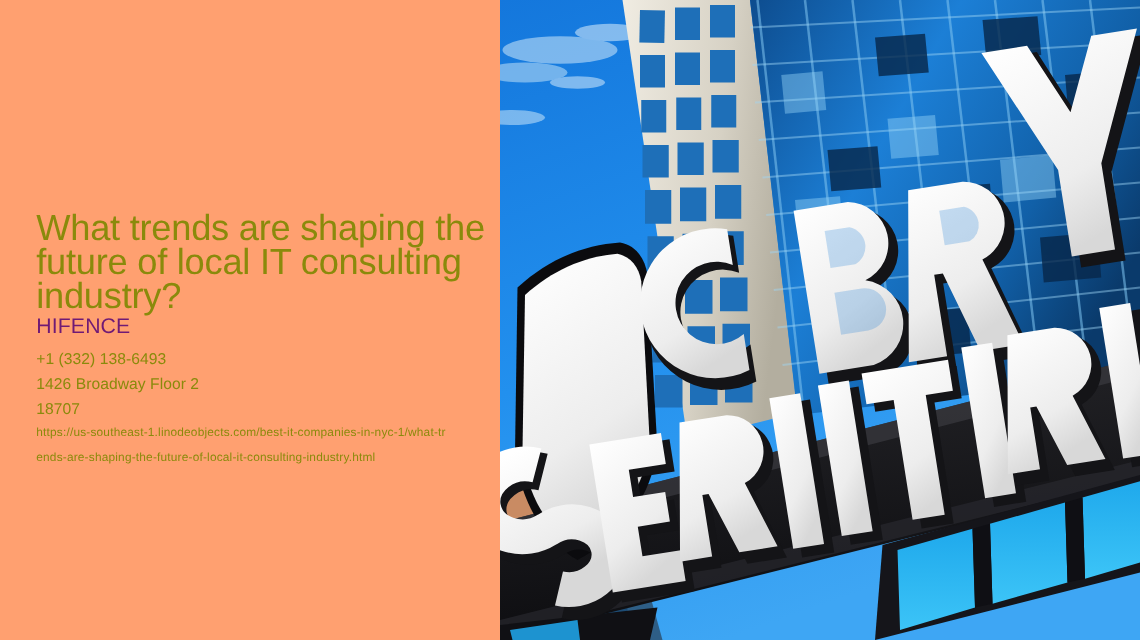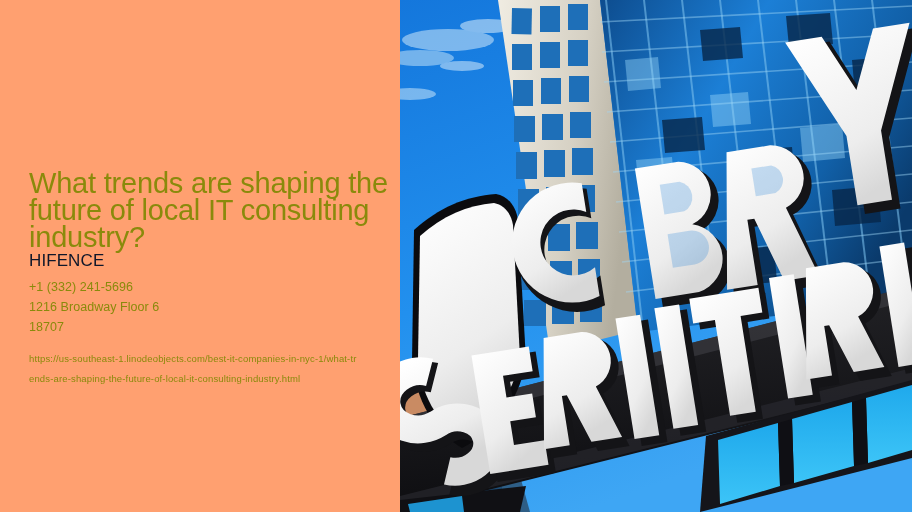--- a/index.html
+++ b/index.html
@@ -41,34 +41,33 @@
     font-weight: 400;
     color: #8A8A0B;
     letter-spacing: -0.2px;
     margin: 0 0 0 0;
     width: 365px;
   }
   .brand {
     font-size: 17px;
     line-height: 20px;
     font-weight: 400;
-    color: #0f172a;
+    color: #701a75;
     margin: 0 0 6px 0;
     letter-spacing: 0.1px;
   }
   .contact-line {
     font-size: 12.5px;
     line-height: 20px;
     font-weight: 400;
     color: #8A8A0B;
     margin: 0;
     letter-spacing: 0.05px;
   }
   .url-text {
-    margin-top: 12px;
     font-size: 9.5px;
     line-height: 20px;
     font-weight: 400;
     color: #8A8A0B;
     width: 330px;
     word-break: break-all;
     letter-spacing: 0.15px;
   }
 
   
@@ -92,23 +91,23 @@
 
 <div class="slide">
 
   <div class="left-panel">
     <div class="text-block">
 
       <h1 class="headline">What trends are shaping the future of local IT consulting industry?</h1>
 
       <div class="brand">HIFENCE</div>
 
-      <div class="contact-line">+1 (332) 241-5696</div>
-
-      <div class="contact-line">1216 Broadway Floor 6</div>
+      <div class="contact-line">+1 (332) 138-6493</div>
+
+      <div class="contact-line">1426 Broadway Floor 2</div>
 
 
       <div class="contact-line">18707</div>
 
       <div class="url-text">https://us-southeast-1.linodeobjects.com/best-it-companies-in-nyc-1/what-trends-are-shaping-the-future-of-local-it-consulting-industry.html</div>
 
     </div>
   </div>
 
   <div class="photo-panel">

